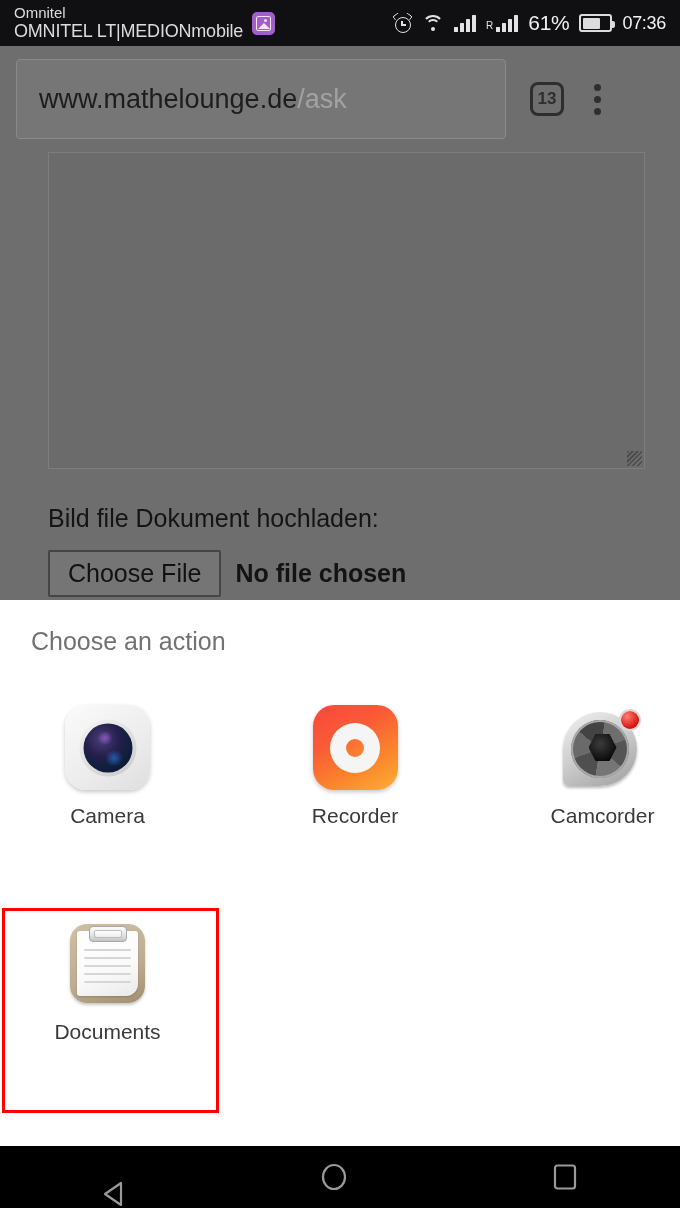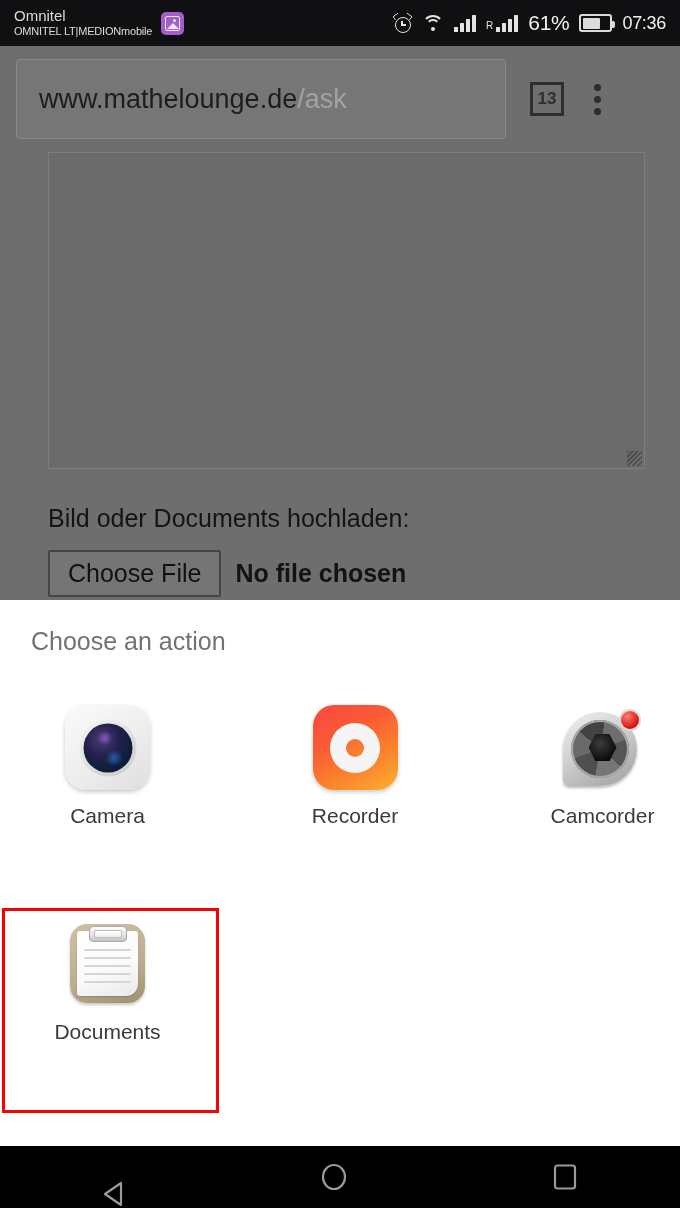--- a/index.html
+++ b/index.html
@@ -12,21 +12,21 @@
   .screen { position: relative; width: 680px; height: 1208px; background: #fff; }
 
   
   .statusbar {
     position: absolute; top: 0; left: 0; width: 680px; height: 46px;
     background: #100f12; color: #e8e8e8;
     display: flex; align-items: center; padding: 0 14px 0 14px;
   }
   .carrier { display: flex; flex-direction: column; justify-content: center; line-height: 1.12; }
   .carrier-1 { font-size: 15px; color: #dcdcdc; }
-  .carrier-2 { font-size: 11px; color: #dcdcdc; letter-spacing: -0.2px; }
+  .carrier-2 { font-size: 18px; color: #dcdcdc; letter-spacing: -0.2px; }
   .notif-icon {
     width: 23px; height: 23px; border-radius: 5px; background: #a45ecb;
     margin-left: 9px; position: relative; flex: 0 0 auto;
   }
   .notif-icon .frame {
     position: absolute; left: 4px; top: 4px; width: 15px; height: 15px;
     border: 1.6px solid #efe3f6; border-radius: 2px;
   }
   .notif-icon .sun { position: absolute; left: 12px; top: 7px; width: 3px; height: 3px; border-radius: 50%; background: #efe3f6; }
   .notif-icon .mtn {
@@ -70,21 +70,21 @@
   .urlfield {
     width: 490px; height: 80px; background: #767676;
     border: 1px solid #8a8a8a; border-radius: 4px;
     display: flex; align-items: center; padding: 0 22px;
     font-size: 27px; white-space: nowrap; overflow: hidden;
   }
   .url-host { color: #1d1d1d; text-align: right; }
   .url-path { color: #a2a2a2; }
   .tabcount {
     margin-left: 24px; width: 34px; height: 34px; border: 3px solid #2e2e2e;
-    border-radius: 0; color: #2e2e2e; font-size: 17px; font-weight: bold;
+    border-radius: 8px; color: #2e2e2e; font-size: 17px; font-weight: bold;
     display: flex; align-items: center; justify-content: center;
   }
   .kebab { margin-left: 30px; display: flex; flex-direction: column; gap: 5px; }
   .kebab span { width: 7px; height: 7px; border-radius: 50%; background: #2e2e2e; display: block; }
 
   
   .page {
     position: absolute; top: 152px; left: 0; width: 680px; height: 448px;
     background: #6e6e6e; overflow: hidden;
   }
@@ -307,21 +307,21 @@
       <span></span>
         <span></span>
         <span></span>
     </div>
   </div>
 
   <div class="page">
     <div class="textarea-box">
       <div class="resize-grip"></div>
     </div>
-    <div class="upload-label">Bild oder Documents hochladen:</div>
+    <div class="upload-label">Bild file Dokument hochladen:</div>
     <div class="file-row">
       <button class="choose-file-btn">Choose File</button>
       <span class="no-file">No file chosen</span>
     </div>
   </div>
 
   <div class="sheet">
     <div class="sheet-title">Choose an action</div>
 
     <div class="grid">

